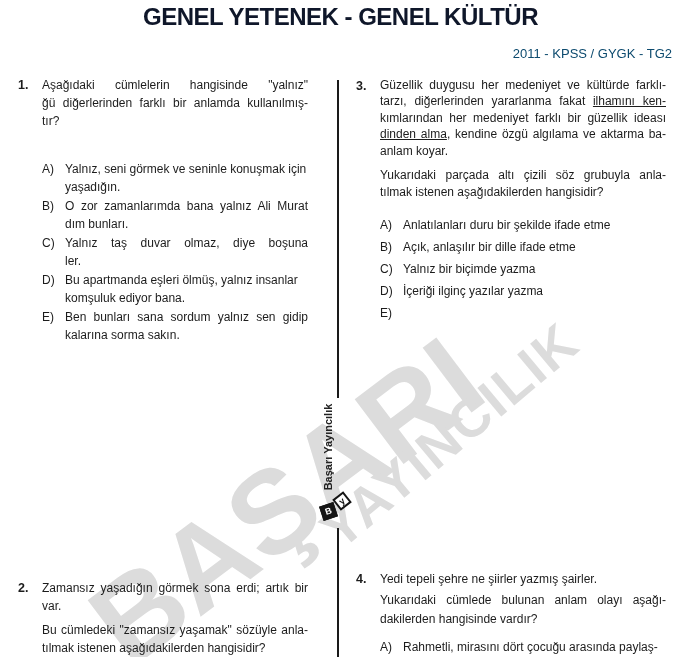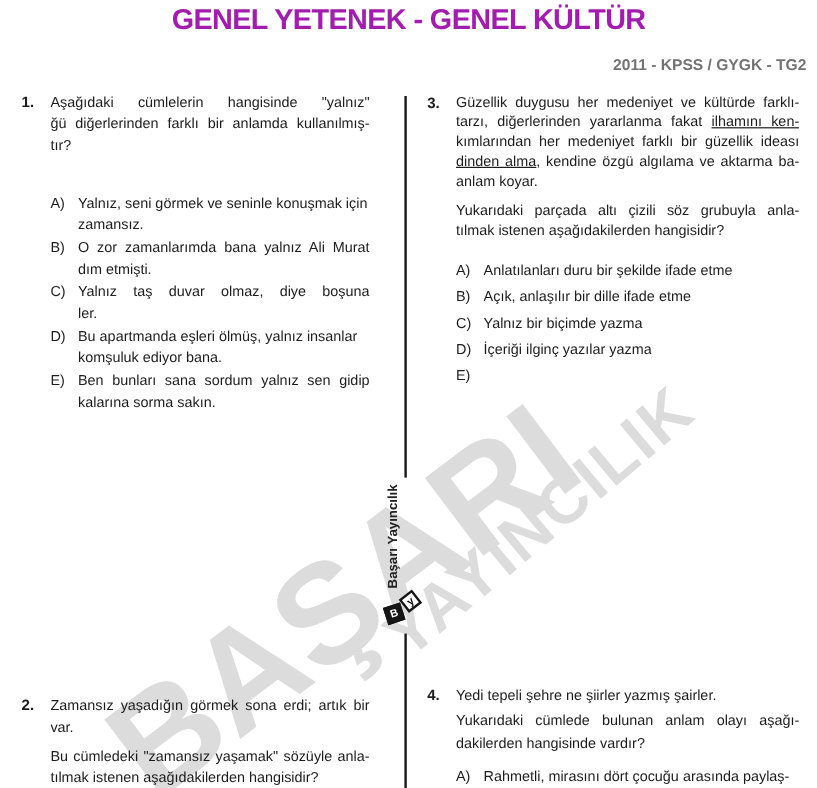--- a/index.html
+++ b/index.html
@@ -6,25 +6,25 @@
   body{
     width:681px;height:657px;background:#ffffff;
     font-family:"Liberation Sans",sans-serif;color:#1c1c1c;
     position:relative;overflow:hidden;
   }
   .page{position:absolute;inset:0;overflow:hidden;background:#fff;}
 
   
   .title{
     position:absolute;top:3px;left:0;width:100%;text-align:center;
-    font-size:24px;font-weight:bold;letter-spacing:-0.5px;color:#a21caf;z-index:2;
+    font-size:24px;font-weight:bold;letter-spacing:-0.5px;color:#0f172a;z-index:2;
   }
   .exam-code{
     position:absolute;top:46px;right:9px;
-    font-size:13px;font-weight:bold;color:#737373;z-index:2;
+    font-size:13px;font-weight:normal;color:#0c4a6e;z-index:2;
   }
 
   
   .wm{
     position:absolute;font-weight:bold;white-space:nowrap;line-height:1;
     z-index:0;transform-origin:0 0;user-select:none;
   }
   .wm1{left:70px;top:590px;font-size:118px;transform:rotate(-37deg);}
   .wm2{left:311px;top:516px;font-size:54px;letter-spacing:2px;transform:rotate(-40deg);}
 
@@ -103,28 +103,28 @@
         <div class="para p0">
           <div class="ln just"><span class="b">Aşağıdaki cümlelerin hangisinde </span><span>"yalnız"</span></div>
           <div class="ln just"><span class="b">ğü diğerlerinden farklı bir anlamda kullanılmış-</span></div>
           <div class="ln"><span class="b">tır?</span></div>
         </div>
         <div class="options">
           <div class="option">
             <span class="olabel">A)</span>
             <div class="olines">
               <div class="ln just">Yalnız, seni görmek ve seninle konuşmak için</div>
-              <div class="ln">zamansız.</div>
+              <div class="ln">yaşadığın.</div>
             </div>
           </div>
           <div class="option">
             <span class="olabel">B)</span>
             <div class="olines">
               <div class="ln just">O zor zamanlarımda bana yalnız Ali Murat yar-</div>
-              <div class="ln">dım etmişti.</div>
+              <div class="ln">dım bunları.</div>
             </div>
           </div>
           <div class="option">
             <span class="olabel">C)</span>
             <div class="olines">
               <div class="ln just">Yalnız taş duvar olmaz, diye boşuna dememiş-</div>
               <div class="ln">ler.</div>
             </div>
           </div>
           <div class="option">

